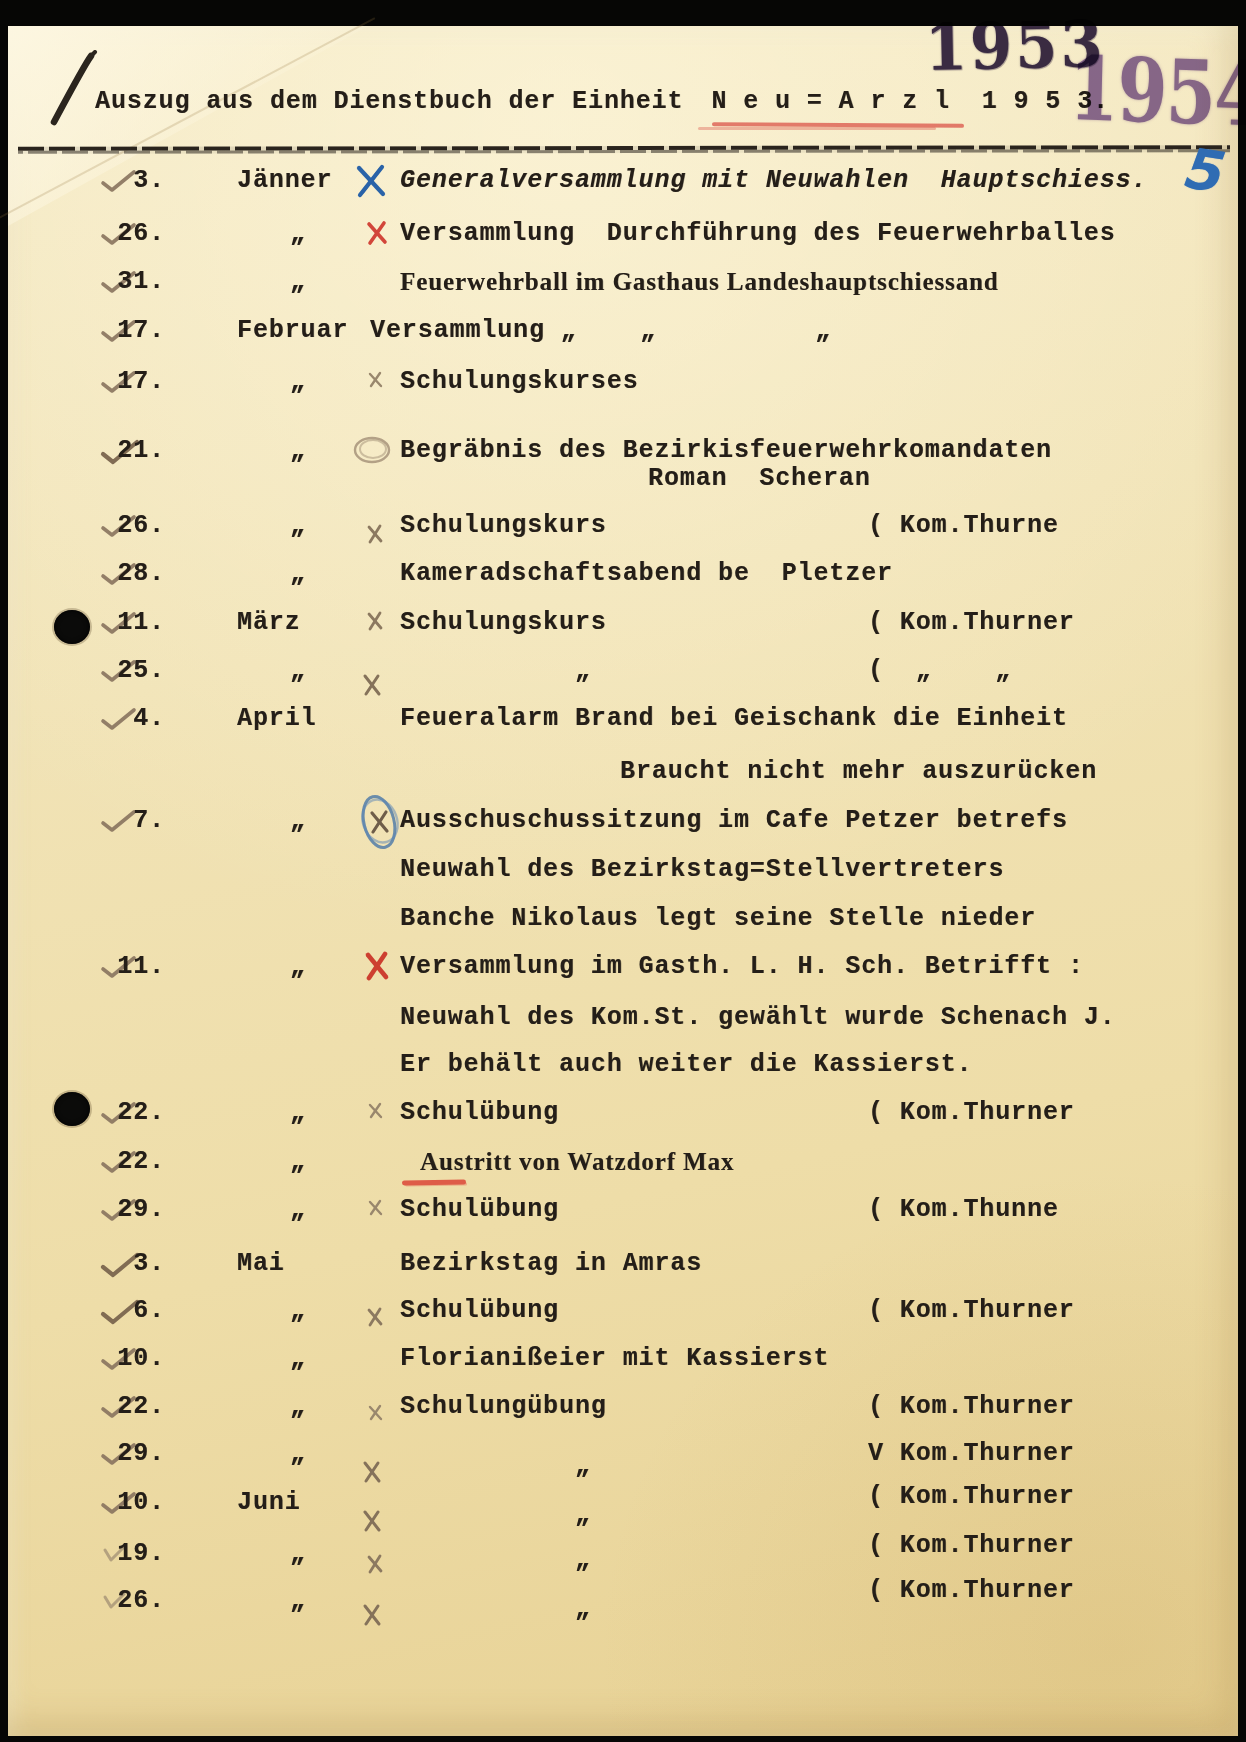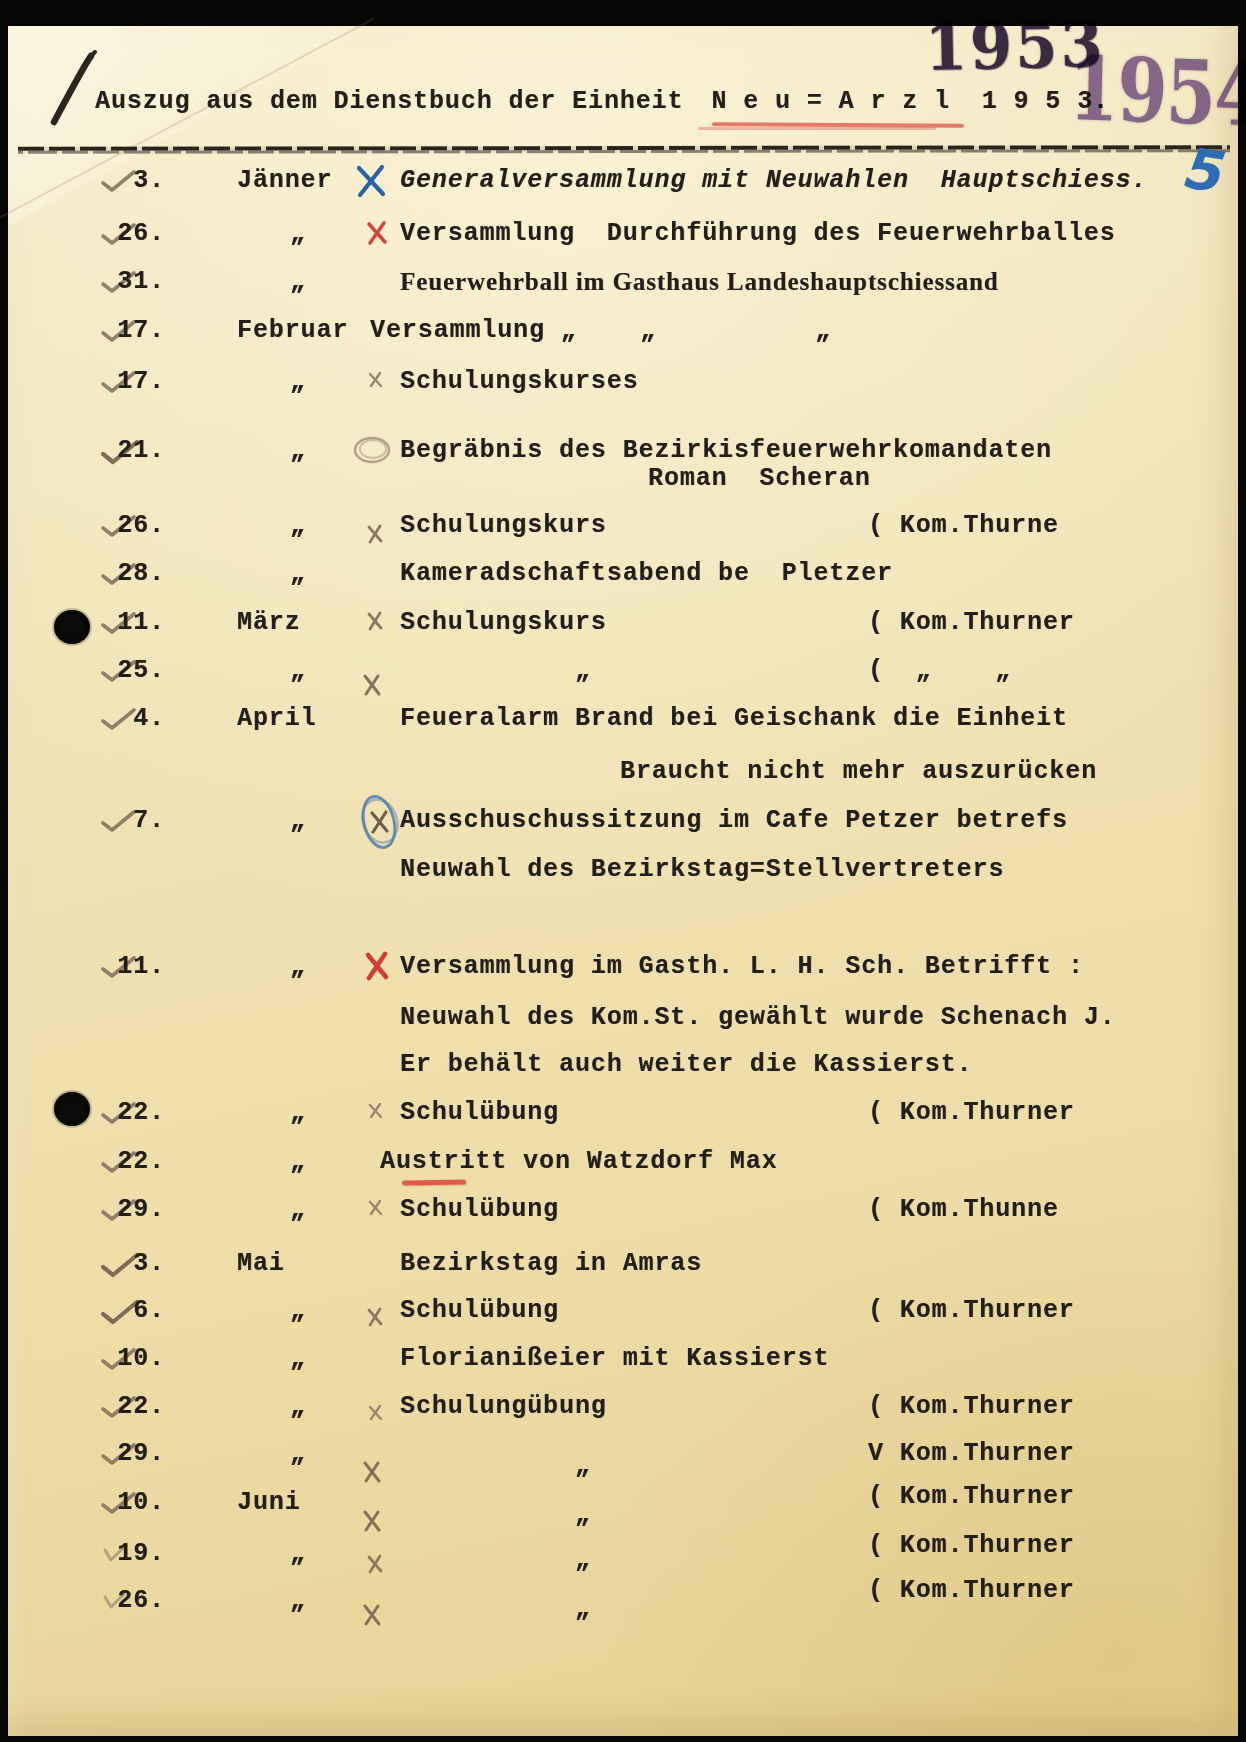--- a/index.html
+++ b/index.html
@@ -255,20 +255,23 @@
             <path d="M30 23 L17 43" stroke="#6e5d49" stroke-width="3.2" stroke-linecap="round"></path>
             <ellipse cx="23" cy="33" rx="15" ry="26" stroke="#4a77a8" stroke-width="3" opacity=".8" transform="rotate(-14 23 33)"></ellipse>
             <ellipse cx="24" cy="32" rx="17" ry="22" stroke="#5c86b5" stroke-width="2.4" opacity=".5" transform="rotate(-20 24 32)"></ellipse>
           </g>
         </svg></span>
       <span class="tw txt" style="left:400px;">Ausschuschussitzung im Cafe Petzer betrefs</span>
     </div>
     <div class="row" style="top: 854px;">
       <span class="tw txt" style="left:400px;">Neuwahl des Bezirkstag=Stellvertreters</span>
     </div>
+    <div class="row" style="top: 903px;">
+      <span class="tw txt" style="left:400px;">Banche Nikolaus legt seine Stelle nieder</span>
+    </div>
     <div class="row" style="top: 951px;">
       <span class="check"><svg width="38" height="26" viewBox="0 0 38 26">
           <path d="M3 14 L12 21 L34 3" fill="none" stroke="#8a7560" stroke-width="3.6" stroke-linecap="round" stroke-linejoin="round" opacity=".92"></path>
         </svg></span>
       <span class="tw date">11.</span>
       <span class="tw month ditto">„</span>
       <span class="mark" style="left:364px;top:0px"><svg width="26" height="30" viewBox="0 0 26 30">
           <g fill="none" stroke="#cd3f30" stroke-width="4.6" stroke-linecap="round">
             <path d="M4 4 L22 26"></path>
             <path d="M21 3 L5 27"></path>
@@ -296,21 +299,21 @@
         </svg></span>
       <span class="tw txt" style="left:400px;">Schulübung</span>
       <span class="tw right" style="">( Kom.Thurner</span>
     </div>
     <div class="row" style="top: 1146px;">
       <span class="check"><svg width="38" height="26" viewBox="0 0 38 26">
           <path d="M3 14 L12 21 L34 3" fill="none" stroke="#8a7560" stroke-width="3.6" stroke-linecap="round" stroke-linejoin="round" opacity=".92"></path>
         </svg></span>
       <span class="tw date">22.</span>
       <span class="tw month ditto">„</span>
-      <span class="tw txt" style="left:380px;">Austritt von Watzdorf Max</span>
+      <span class="tw txt" style="left:420px;font-family:Liberation Serif, serif;">Austritt von Watzdorf Max</span>
       <span class="ul-red"></span>
     </div>
     <div class="row" style="top: 1194px;">
       <span class="check"><svg width="38" height="26" viewBox="0 0 38 26">
           <path d="M3 14 L12 21 L34 3" fill="none" stroke="#8a7560" stroke-width="3.6" stroke-linecap="round" stroke-linejoin="round" opacity=".92"></path>
         </svg></span>
       <span class="tw date">29.</span>
       <span class="tw month ditto">„</span>
       <span class="mark" style="left:368px;top:5px"><svg width="15" height="17" viewBox="0 0 15 17">
           <g fill="none" stroke="#99876d" stroke-width="2.4" stroke-linecap="round">

